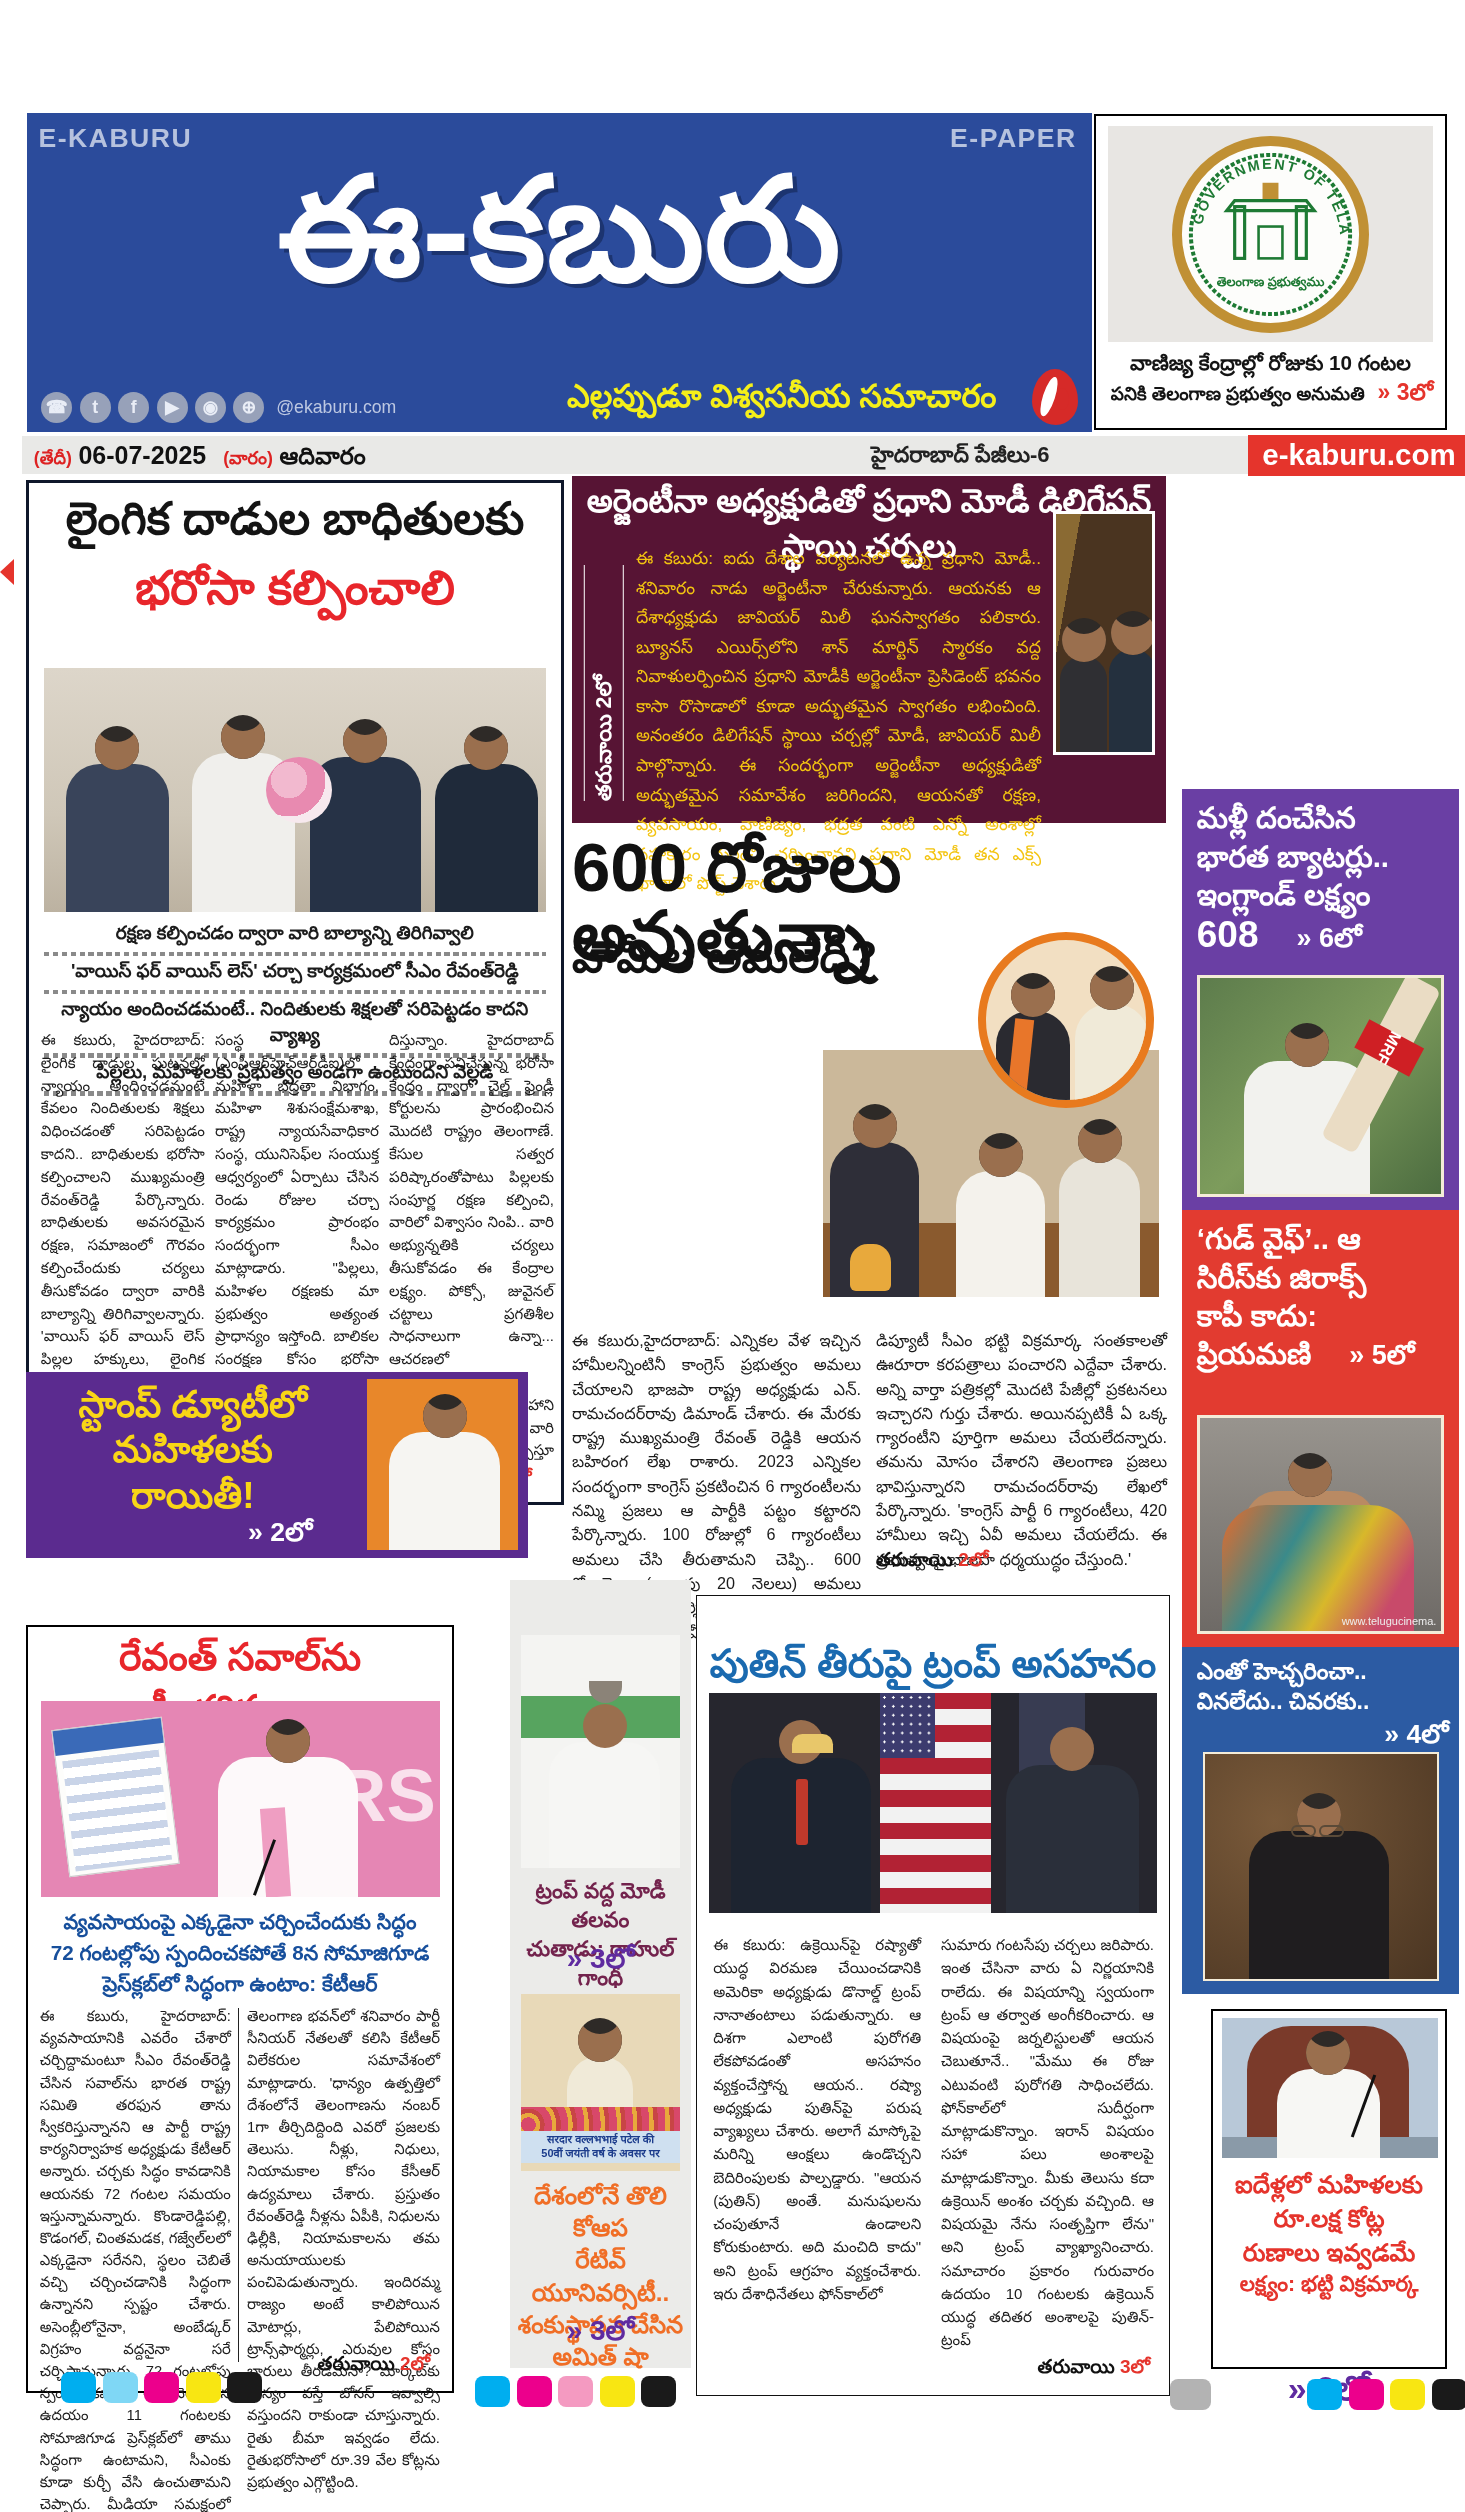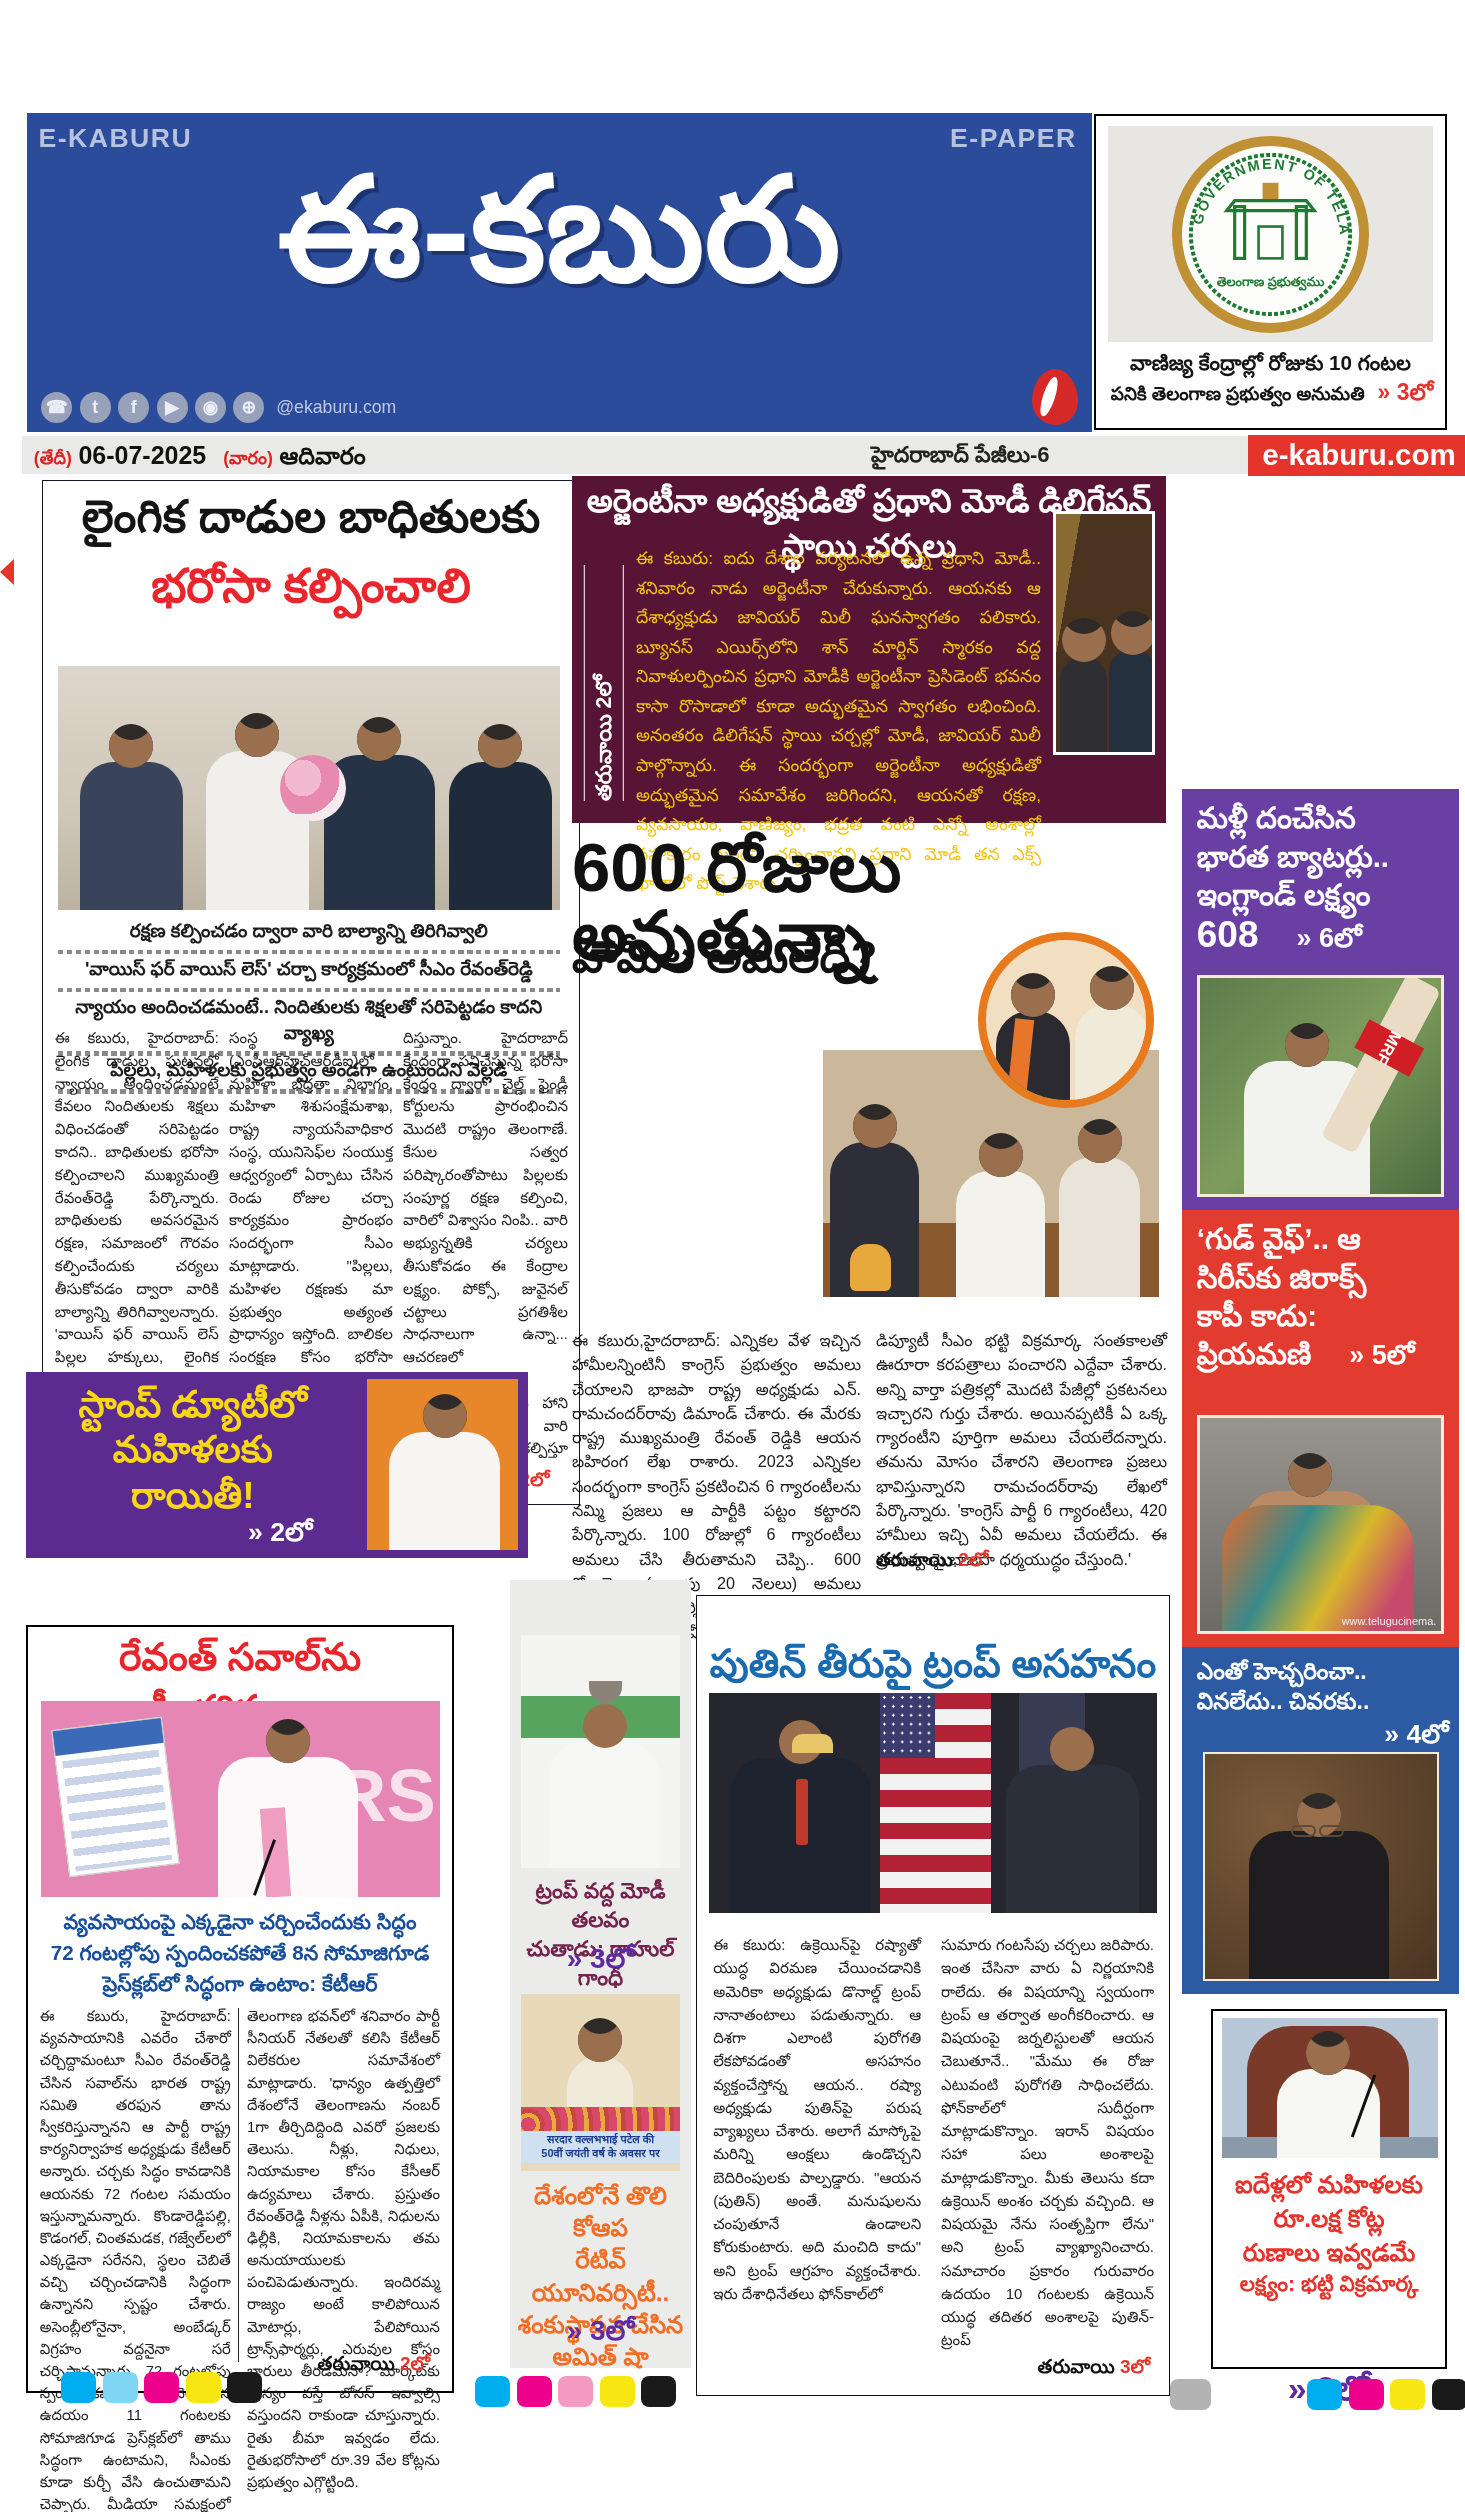--- a/index.html
+++ b/index.html
@@ -38,21 +38,21 @@
   .db-red{color:#d22;font-size:17.7px;font-weight:bold;}
   .db-black{color:#111;font-weight:bold;}
   .db-city{left:849px;top:5.9px;font-size:22px;font-weight:bold;color:#222;}
   .db-site{left:1226px;top:-1.5px;width:222px;height:41px;background:#e5342c;color:#fff;font-size:29.5px;
            font-weight:bold;display:flex;align-items:center;justify-content:center;}
 
   .nav-arrow{left:0;top:559px;width:0;height:0;border-top:13.3px solid transparent;border-bottom:13.3px solid transparent;
              border-right:14.8px solid #e5342c;}
 
   
-  .lead{left:42px;top:480px;width:538px;height:1025px;border:1px solid #0f172a;background:#fff;}
+  .lead{left:26px;top:480px;width:538px;height:1025px;border:3px solid #0f172a;background:#fff;}
   .lead-h1{left:0;right:0;top:10.3px;font-size:45px;font-weight:bold;color:#141414;text-align:center;}
   .lead-h2{left:0;right:0;top:77px;font-size:47px;font-weight:bold;color:#e8262b;text-align:center;}
   .lead-photo{left:14.8px;top:185px;width:502px;height:244px;}
   .lead-subs{left:14.8px;top:437px;width:502px;}
   .sub-line{font-size:18.5px;font-weight:bold;color:#1c1c1c;text-align:center;padding:2.2px 0;}
   .zig{height:4.4px;background:repeating-linear-gradient(90deg,#8a8a8a 0 5.2px,transparent 5.2px 8.9px);margin:1.5px 0;}
   .lead-col{top:546px;height:273px;font-size:15px;line-height:1.52;color:#1b1b1b;}
   .lc1{left:11.8px;width:164px;} .lc2{left:186px;width:164px;} .lc3{left:360px;width:165px;}
   .cont{font-size:19px;font-weight:bold;color:#111;}
   .cont .pg{color:#e5342c;}
@@ -198,20 +198,21 @@
     <div class="abs mh-logo">ఈ-కబురు</div>
     <div class="abs mh-social">
       <span class="sicon">☎</span>
       <span class="sicon">t</span>
       <span class="sicon">f</span>
       <span class="sicon">▶</span>
       <span class="sicon">◉</span>
       <span class="sicon">⊕</span>
       <span class="mh-handle">@ekaburu.com</span>
     </div>
+    <div class="abs mh-tagline">ఎల్లప్పుడూ విశ్వసనీయ సమాచారం</div>
     <div class="abs flame">
       <div class="flame-outer"></div>
         <div class="flame-swoosh"></div>
         <div class="flame-dot"></div>
     </div>
   </div>
 
   <div class="abs govbox">
     <div class="abs gov-photo">
       <svg width="199" height="199" viewBox="0 0 100 100">

